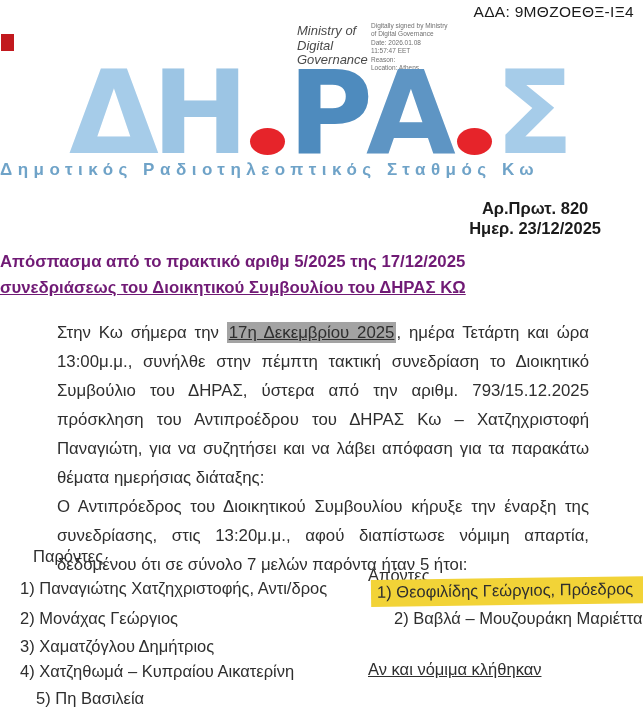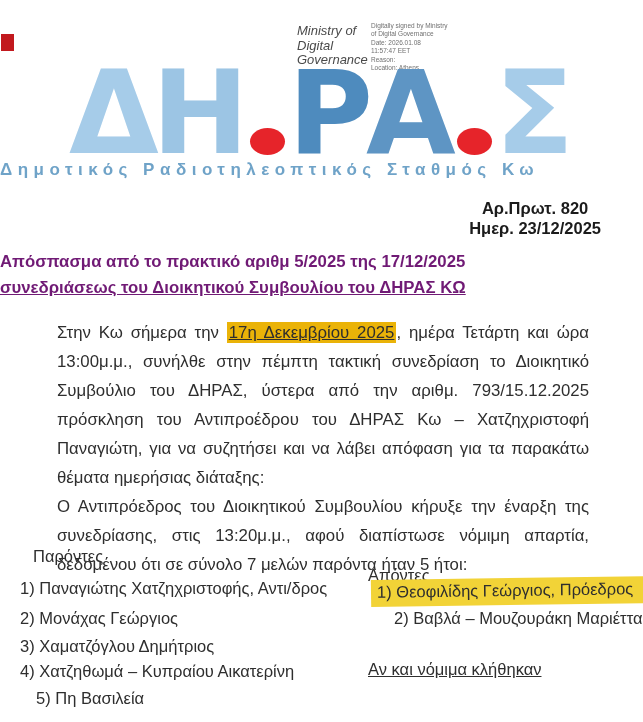--- a/index.html
+++ b/index.html
@@ -30,39 +30,40 @@
   }
   
   .ref{position:absolute;top:198px;right:42px;text-align:center;font-weight:bold;font-size:16.5px;line-height:1.22;color:#1b1b1b;}
   .ref span{display:block;}
   
   .doc-title{position:absolute;top:249px;left:0;width:100%;font-weight:bold;font-size:16.8px;line-height:1.55;color:#701a75;}
   .doc-title .u{text-decoration:underline;}
   
   .bodytext{position:absolute;top:318px;left:57px;width:532px;font-size:16.8px;line-height:29px;text-align:justify;color:#2e2e2e;}
   .bodytext p{margin:0;}
-  .hl{background:#eab308;text-decoration:underline;padding:1px 2px;}
+  .hl{background:#a3a3a3;text-decoration:underline;padding:1px 2px;}
   
   .att{position:absolute;font-size:16.5px;color:#2e2e2e;white-space:nowrap;}
   .hdr-present{left:33px;top:547px;}
   .hdr-absent{left:368px;top:566px;}
   .p1{left:20px;top:579px;} .p2{left:20px;top:609px;text-align:right;} .p3{left:20px;top:637px;}
   .p4{left:20px;top:662px;} .p5{left:36px;top:689px;}
   .a1{left:371px;top:578px;}
   .a1 .hl2{display:inline-block;background:#f2d337;padding:3px 16px 5px 6px;transform:rotate(-0.8deg);}
   .a2{left:377px;top:609px;margin-left:17px;}
   .a-note{left:368px;top:660px;text-decoration:underline;}
 </style>
 </head>
 <body>
 
 <div class="page">
 
   <div class="red-mark"></div>
 
+  <div class="ada">ΑΔΑ: 9ΜΘΖΟΕΘΞ-ΙΞ4</div>
 
   <div class="ministry">
     <span>Ministry of</span>
     <span>Digital</span>
     <span>Governance</span>
   </div>
 
   <div class="sig-details">
     <span>Digitally signed by Ministry</span>
     <span>of Digital Governance</span>

